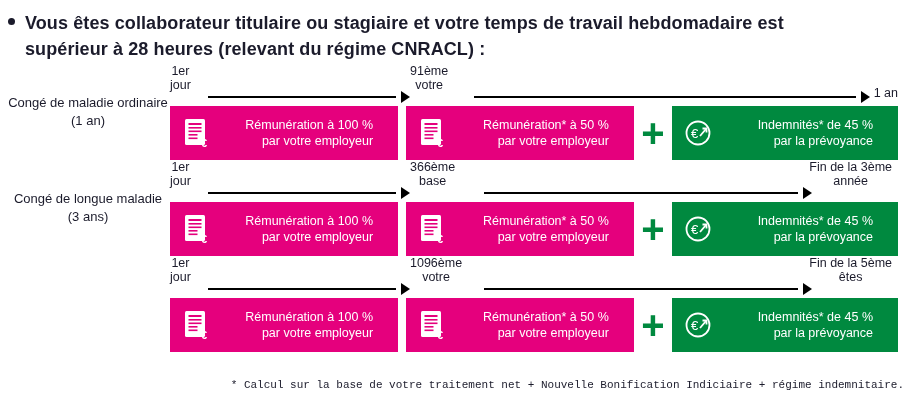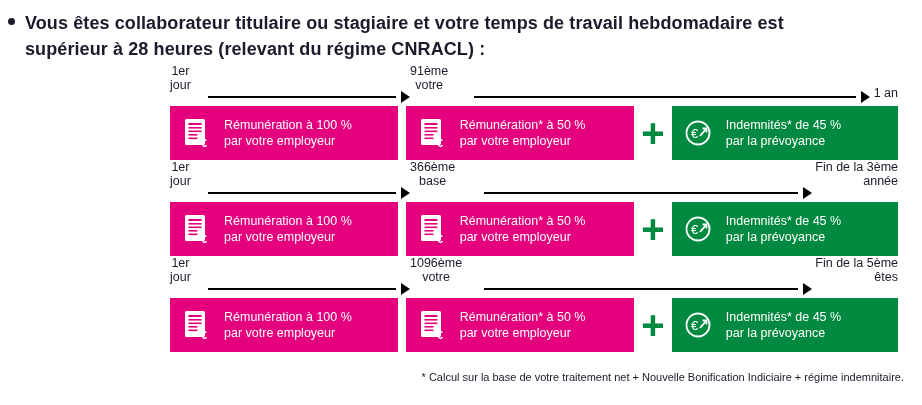--- a/index.html
+++ b/index.html
@@ -82,21 +82,21 @@
 
   .tl-caption {
     position: absolute;
     top: 0;
     font-size: 12.5px;
     line-height: 1.15;
     color: #1b1b2b;
     white-space: pre-line;
   }
   .tl-caption.left  { left: 0; text-align: center; }
-  .tl-caption.right { right: 0; text-align: right; }
+  .tl-caption.right { right: 6px; text-align: center; }
 
   .tl-line {
     position: absolute;
     top: 32px;
     height: 2px;
     background: #000000;
   }
   .tl-arrow {
     position: absolute;
     top: 27px;
@@ -146,57 +146,60 @@
   .bar-icon {
     flex: none;
     width: 54px;
     display: flex;
     align-items: center;
     justify-content: center;
   }
   .bar-text {
     font-size: 12.5px;
     line-height: 1.3;
-    text-align: left;
-    padding-right: 12px;
+    text-align: right;
+    padding-right: 25px;
     flex: 1;
     white-space: pre-line;
   }
 
   .plus {
     width: 40px;
     display: flex;
     align-items: center;
     justify-content: center;
     color: #00893f;
     font-size: 40px;
     font-weight: bold;
     line-height: 1;
     background: #ffffff;
   }
 
   
   .footnote {
     position: absolute;
     right: 18px;
-    bottom: 22px;
+    bottom: 14px;
     font-size: 11px;
     color: #1b1b2b;
     text-align: right;
+    font-family: Liberation Mono, monospace;
   }
 </style>
 </head>
 <body>
 
 <div class="intro">
   <span class="intro-bullet"></span>
   <span class="intro-text">Vous êtes collaborateur titulaire ou stagiaire et votre temps de travail hebdomadaire est supérieur à 28 heures (relevant du régime CNRACL) :</span>
 </div>
 
 <div class="row row-1">
+  <div class="row-label">Congé de maladie
+ordinaire (1 an)</div>
 
   <div class="timeline">
     <div class="tl-seg seg-a">
       <div class="tl-caption left">1er
 jour</div>
       <div class="tl-line"></div>
       <div class="tl-arrow"></div>
     </div>
     <div class="tl-seg seg-b">
       <div class="tl-caption left">91ème
@@ -249,20 +252,22 @@
           <path d="M19.5 11.5 L23.5 11.5 L23.5 15.5" stroke="#ffffff" stroke-width="1.8" fill="none"></path>
         </svg>
       </span>
       <span class="bar-text">Indemnités* de 45 %
 par la prévoyance</span>
     </div>
   </div>
 </div>
 
 <div class="row row-2">
+  <div class="row-label">Congé de longue
+maladie (3 ans)</div>
 
   <div class="timeline">
     <div class="tl-seg seg-a">
       <div class="tl-caption left">1er
 jour</div>
       <div class="tl-line"></div>
       <div class="tl-arrow"></div>
     </div>
     <div class="tl-seg seg-b wide">
       <div class="tl-caption left">366ème

